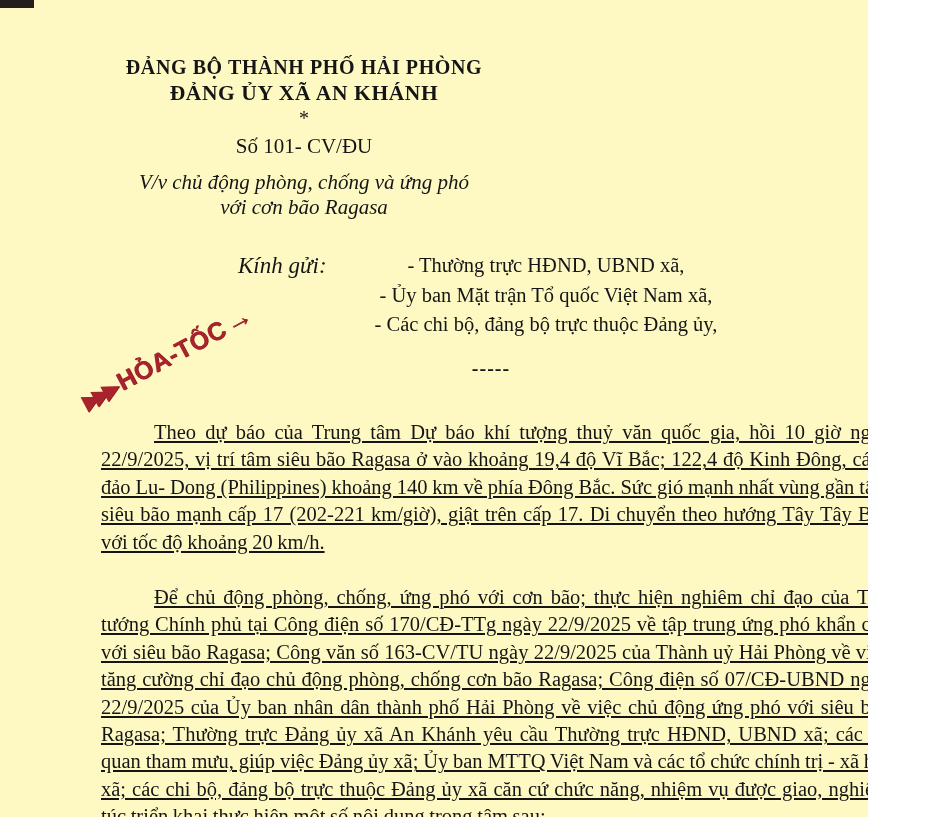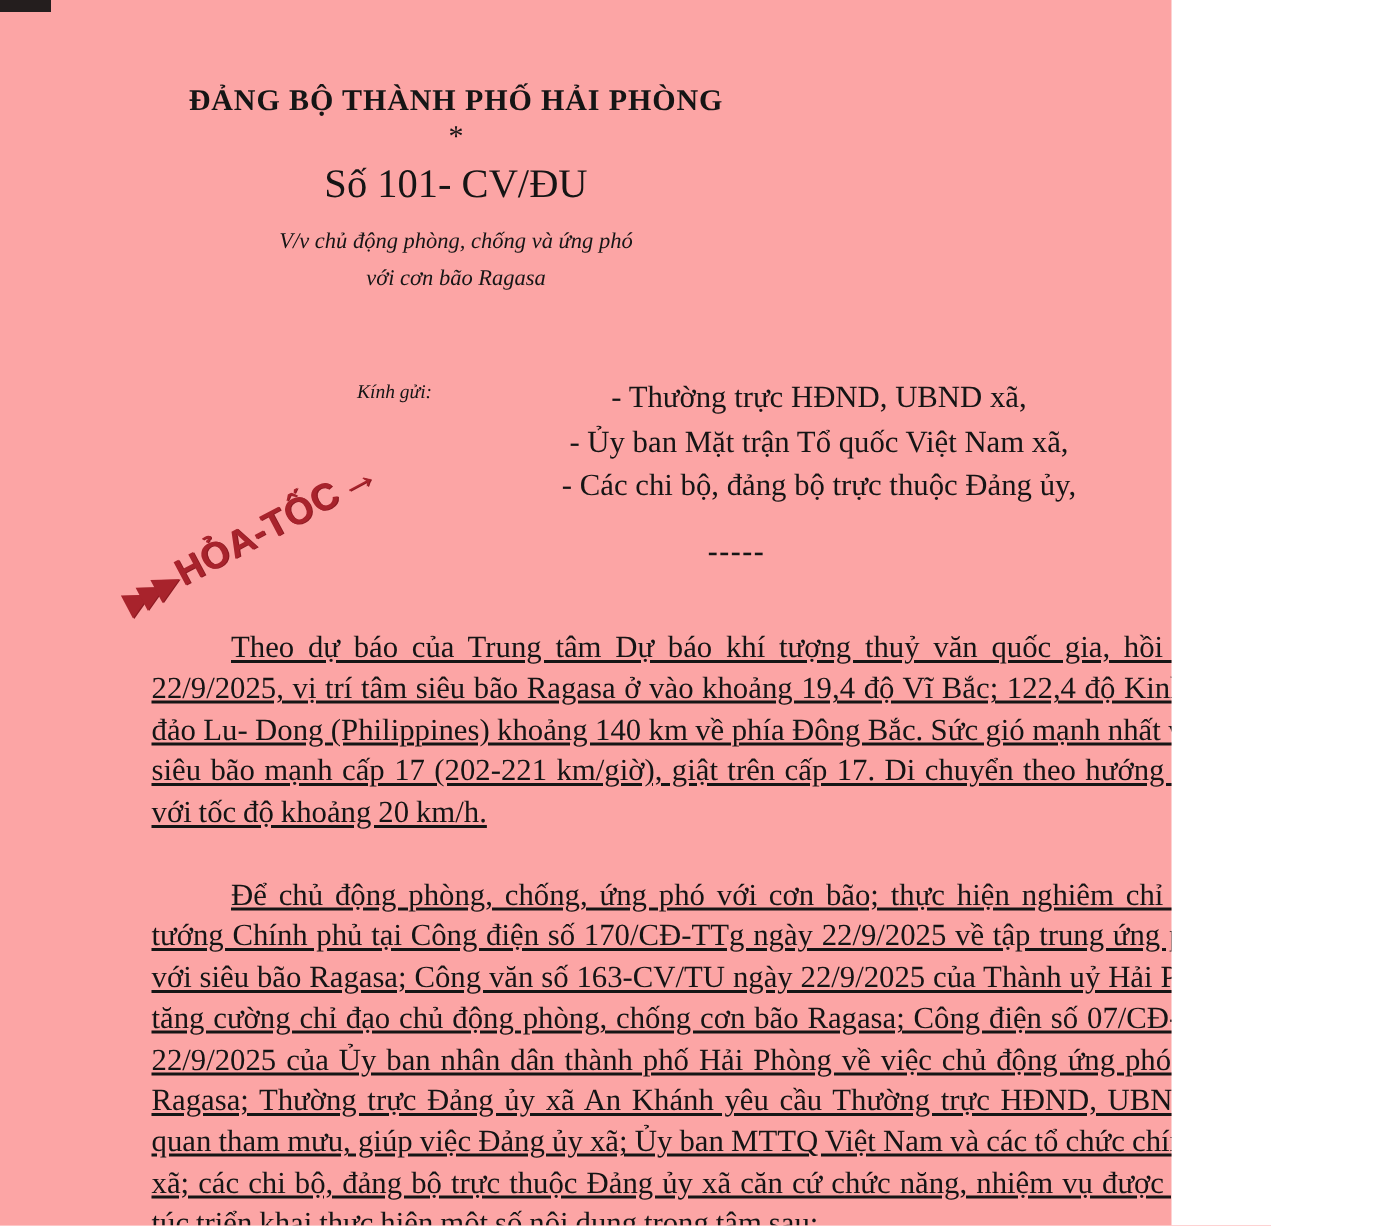--- a/index.html
+++ b/index.html
@@ -1,20 +1,20 @@
 <!DOCTYPE html>
 <html><head>
 <meta charset="utf-8">
 <style>
   html, body { margin: 0; padding: 0; }
   .page {
     position: relative;
-    width: 781px;
+    width: 868px;
     height: 817px;
-    background: #fca5a5;
+    background: #fef9c3;
     overflow: hidden;
     font-family: "Liberation Serif", serif;
     color: #151515;
   }
   
   .corner-artifact {
     position: absolute;
     left: 0; top: 0;
     width: 34px; height: 8px;
     background: #241e1e;
@@ -38,27 +38,27 @@
     letter-spacing: 0.6px;
     margin-top: 2px;
     white-space: nowrap;
   }
   .hdr-left .star {
     font-size: 20px;
     line-height: 16px;
     margin-top: 4px;
   }
   .hdr-left .doc-number {
-    font-size: 27px;
+    font-size: 21px;
     margin-top: 8px;
     white-space: nowrap;
   }
   .hdr-left .subject {
     font-style: italic;
-    font-size: 15px;
+    font-size: 21px;
     line-height: 25px;
     margin-top: 11px;
   }
   
   .hdr-right {
     position: absolute;
     left: 533px; top: 60px;
     width: 360px;
     text-align: center;
   }
@@ -93,21 +93,21 @@
     font-size: 25px;
     letter-spacing: 0.5px;
   }
   .stamp .tail { letter-spacing: -5px; font-size: 21px; margin-right: 6px; }
   .stamp .head { font-size: 27px; margin-left: 2px; }
   
   .kinh-gui-label {
     position: absolute;
     left: 238px; top: 253px;
     font-style: italic;
-    font-size: 13px;
+    font-size: 23px;
     white-space: nowrap;
   }
   .recipient-list {
     position: absolute;
     left: 331px; top: 251px;
     width: 430px;
     font-size: 20.5px;
     line-height: 29.5px;
     white-space: nowrap;
     text-align: center;
@@ -142,20 +142,21 @@
 </style>
 </head>
 <body>
 
 <div class="page">
 
   <div class="corner-artifact"></div>
 
   <div class="hdr-left">
     <div class="org-parent">ĐẢNG BỘ THÀNH PHỐ HẢI PHÒNG</div>
+    <div class="org-name">ĐẢNG ỦY XÃ AN KHÁNH</div>
     <div class="star">*</div>
     <div class="doc-number">Số 101- CV/ĐU</div>
     <div class="subject">
       <div>V/v chủ động phòng, chống và ứng phó</div>
       <div>với cơn bão Ragasa</div>
     </div>
   </div>
 
 
   <div class="stamp">

